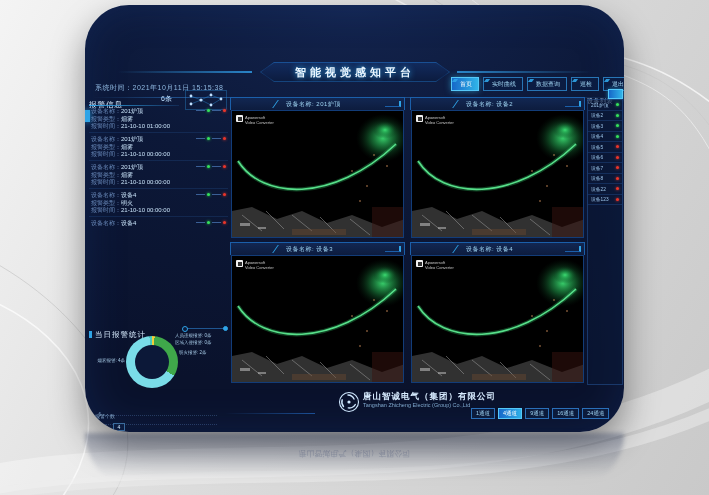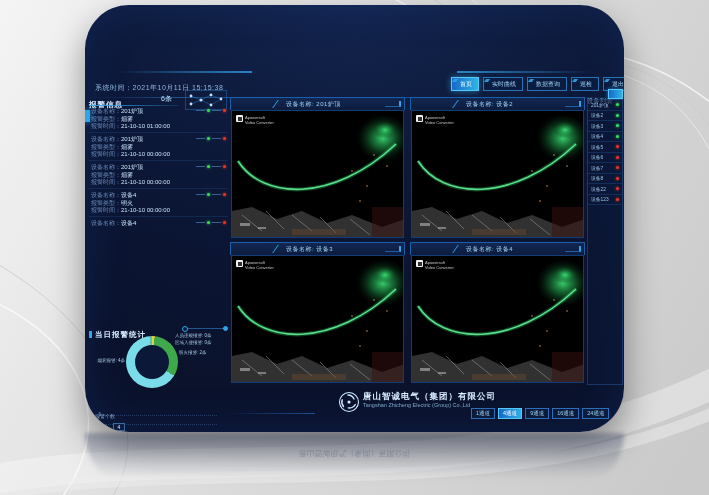--- a/index.html
+++ b/index.html
@@ -30,21 +30,21 @@
   .title-line.r{left:372px;transform:scaleX(-1);}
   #nav{position:absolute;left:366px;top:72px;display:flex;gap:4px;}
   .navbtn{position:relative;height:11px;padding:1px 6px 0 8px;font-size:6px;line-height:11px;color:#9fd4f2;
        border:1px solid rgba(47,140,210,.8);background:rgba(10,30,70,.6);white-space:nowrap;}
   .navbtn .slash{position:absolute;left:1px;top:1px;width:4px;height:3px;background:#2fa4e7;transform:skewX(-35deg);opacity:.9;}
   .navbtn.active{background:linear-gradient(90deg,#1668c9,#30b4e8);color:#fff;border-color:#55c8f8;box-shadow:0 0 6px rgba(48,180,232,.6);}
 
   
   #left{position:absolute;left:4px;top:88px;width:139px;height:294px;}
   .sec-head{position:relative;height:14px;}
-  .sec-title{font-size:7.5px;font-weight:bold;color:#d8ecff;letter-spacing:1px;}
+  .sec-title{font-size:7.5px;font-weight:normal;color:#d8ecff;letter-spacing:1px;}
   .sec-count{position:absolute;left:72px;top:1px;font-size:7px;color:#bfe0ff;}
   .sec-rule{position:absolute;left:0;top:12px;width:90px;height:1px;background:linear-gradient(90deg,#2fa4e7,rgba(40,110,190,.2));}
   .topo{position:absolute;left:96px;top:-3px;}
   .alarm-card{position:relative;height:24px;margin-bottom:2px;padding:1px 2px 0 2px;
        border-bottom:1px solid rgba(40,90,160,.25);}
   .alarm-row{font-size:6px;line-height:7.5px;white-space:nowrap;}
   .alarm-row .lb{color:#6888b8;}
   .alarm-row .vl{color:#c8e2f8;}
   .ind{position:absolute;right:2px;top:2px;display:flex;align-items:center;gap:2px;}
   .ind .dash{width:9px;height:1px;background:#3a5f96;display:block;}
@@ -135,20 +135,25 @@
     <path d="M-10,495 C220,455 500,510 720,410" stroke="#eeeeee" fill="none" stroke-width="12" opacity="0.5"></path>
   </svg>
 
   <div id="app">
     <div class="topline"></div>
     <div class="edge-notch"></div>
 
     <div class="time">系统时间：2021年10月11日 15:15:38</div>
     <div class="title-line l"></div>
     <div class="title-line r"></div>
+    <div class="title-frame">
+      <div class="inner">
+          <span class="app-title">智能视觉感知平台</span>
+        </div>
+    </div>
     <div id="nav">
         <div class="navbtn active"><span class="slash"></span>首页</div>
         <div class="navbtn"><span class="slash"></span>实时曲线</div>
         <div class="navbtn"><span class="slash"></span>数据查询</div>
         <div class="navbtn"><span class="slash"></span>巡检</div>
         <div class="navbtn"><span class="slash"></span>退出</div>
       </div>
 
     <div id="left">
       <div class="sec-head">

